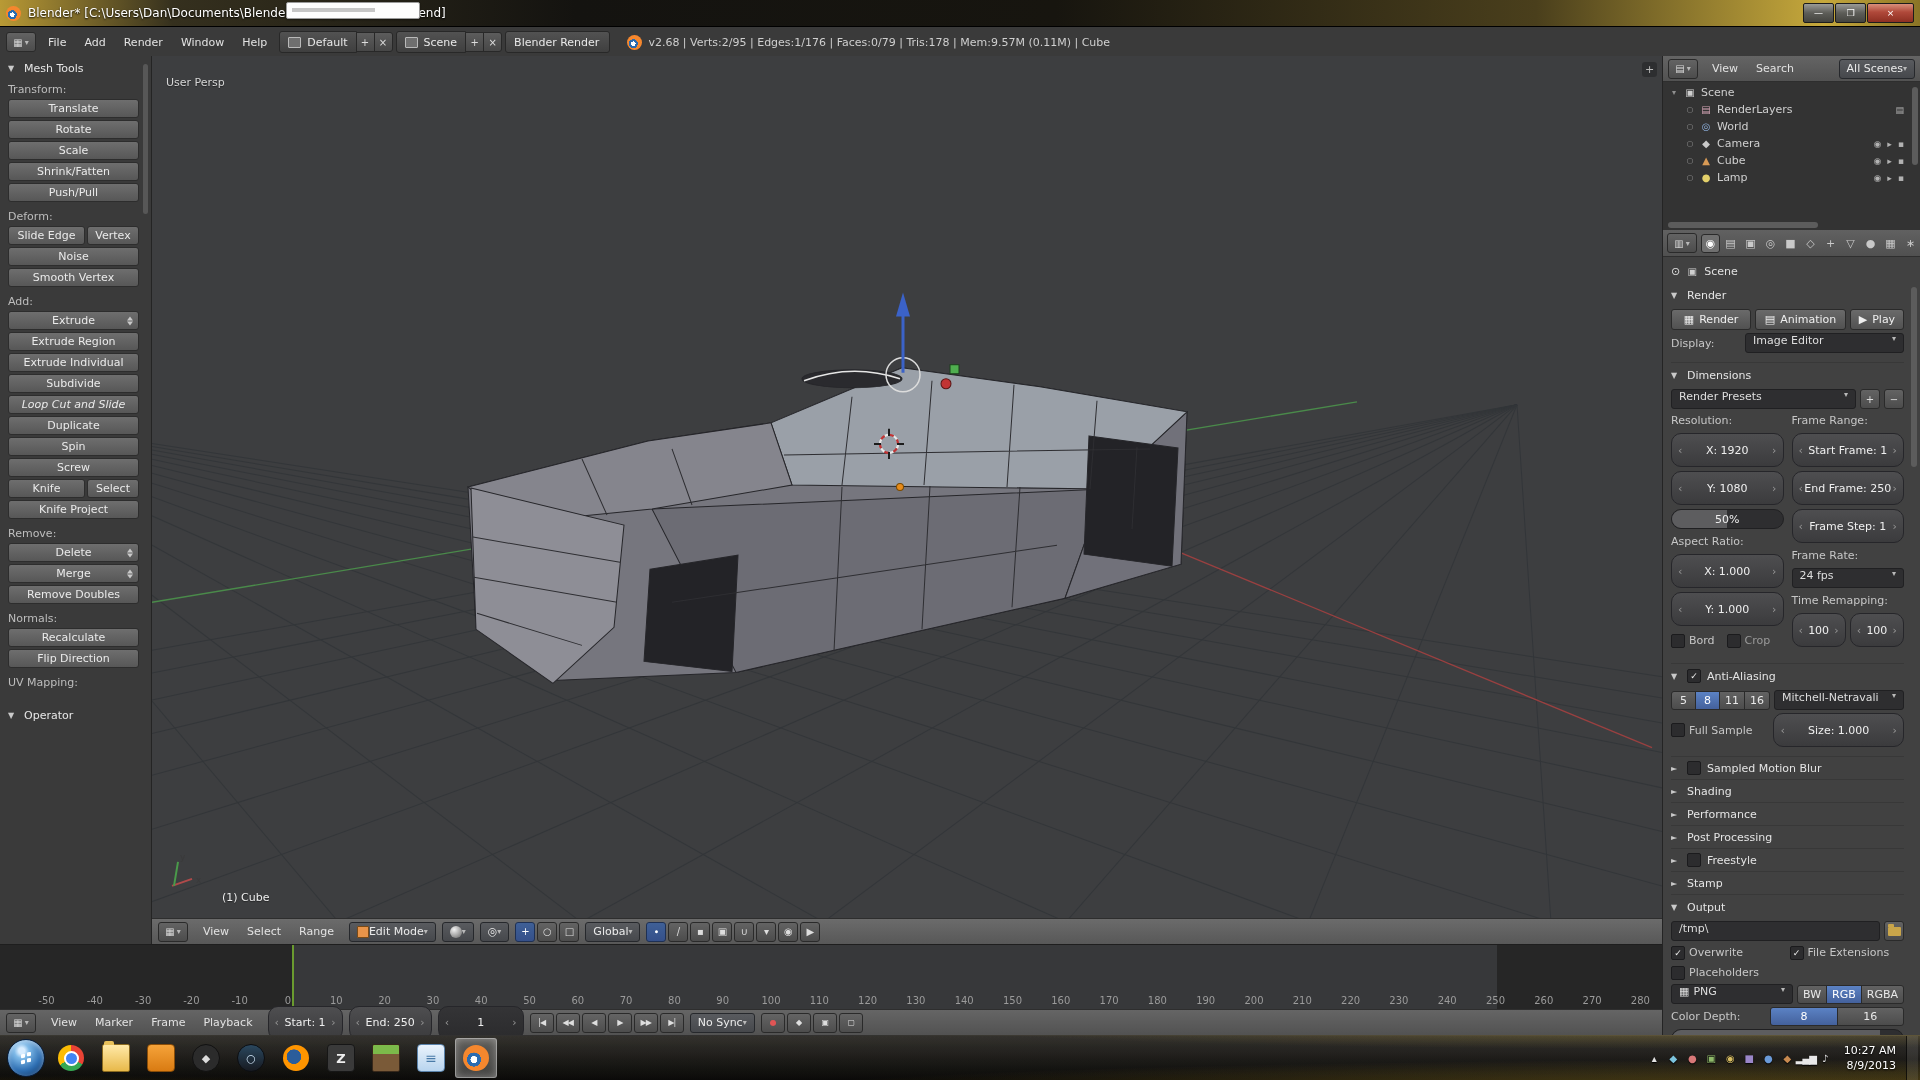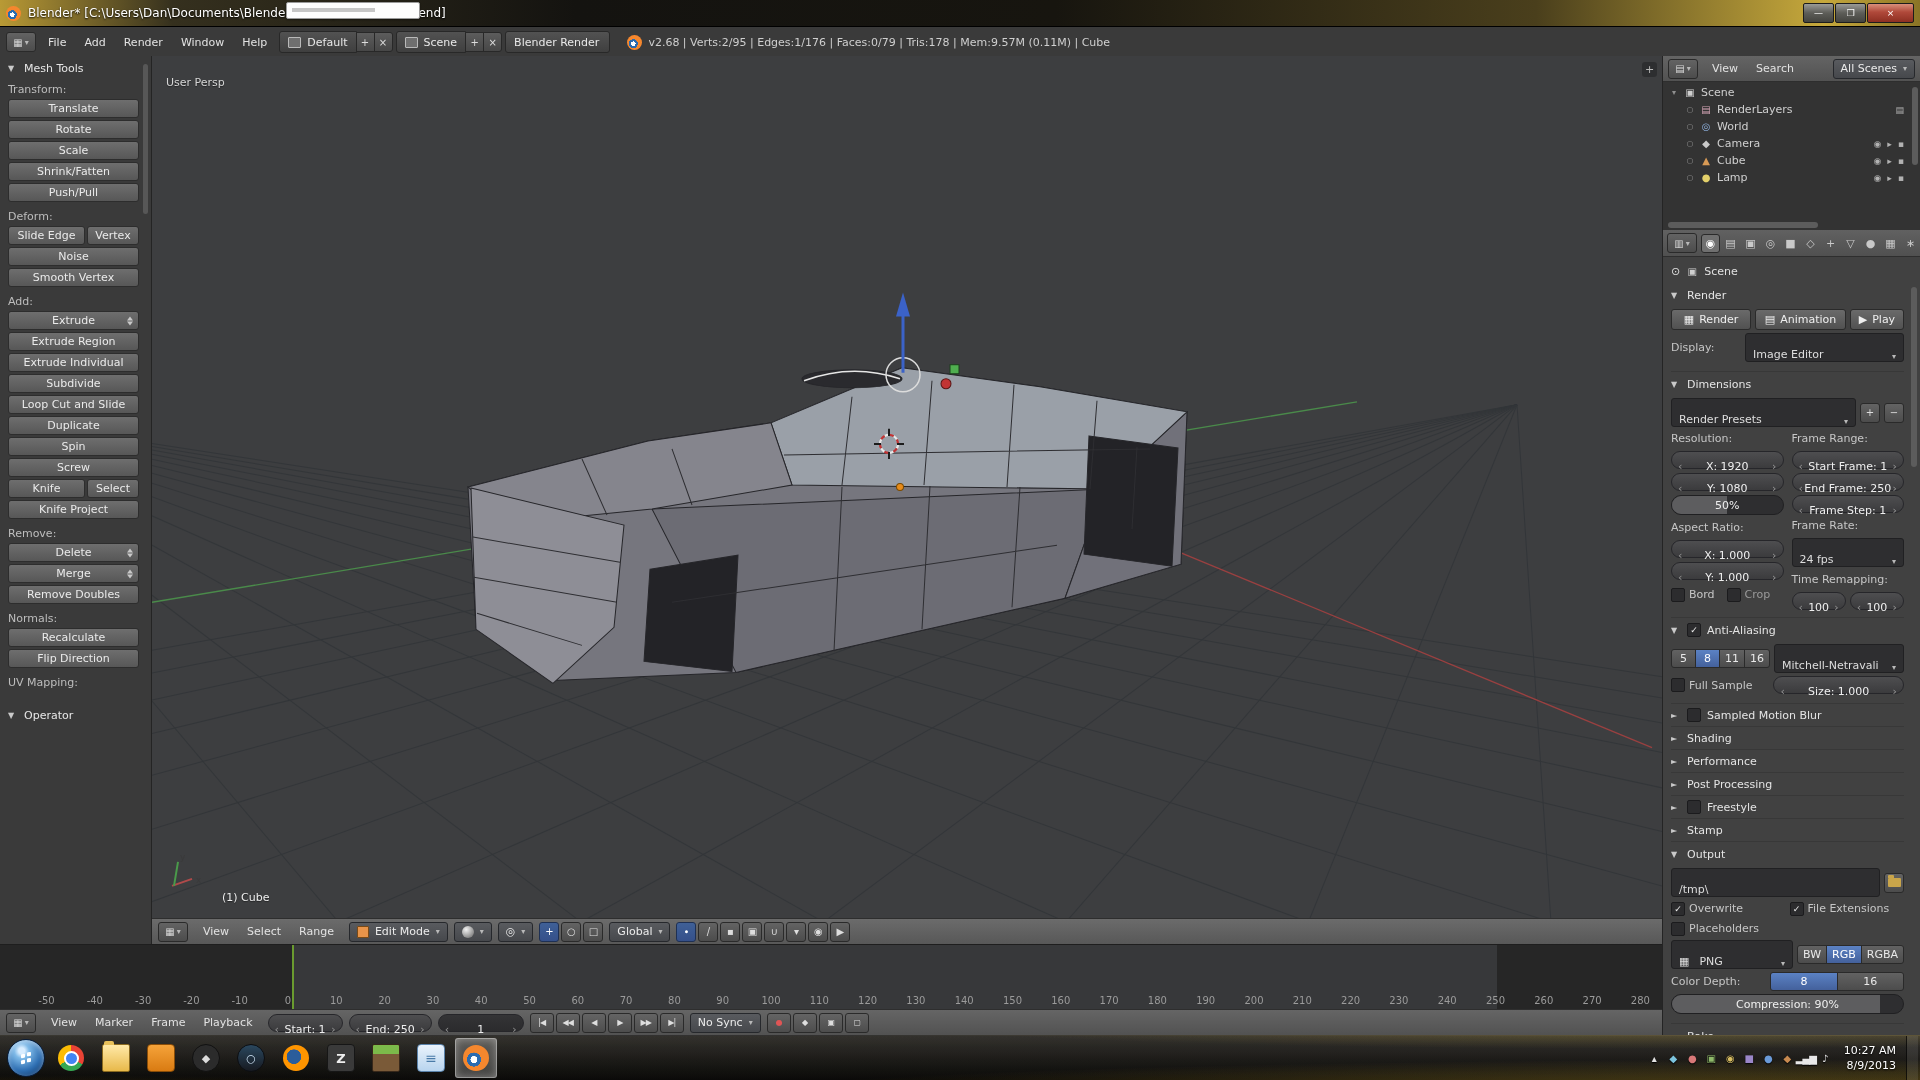--- a/index.html
+++ b/index.html
@@ -61,35 +61,35 @@
   .viewport{flex:1;position:relative;background:#3d3e40;min-width:0}
   .vp-canvas{position:absolute;left:0;right:0;top:0;bottom:26px}
   .vp-canvas svg{width:100%;height:100%;display:block}
   .vp-text{position:absolute;color:#d6d6d6;text-shadow:0 1px 1px rgba(0,0,0,.45)}
   .vp-view{left:14px;top:20px}
   .vp-obj{left:70px;bottom:40px;color:#efefef}
   .region-plus{position:absolute;right:5px;top:6px;width:15px;height:15px;border-radius:3px;background:rgba(0,0,0,.25);
     color:#bbb;display:flex;align-items:center;justify-content:center;font-size:11px}
   .vp-header{position:absolute;left:0;right:0;bottom:0;height:26px;background:linear-gradient(#6b6b6b,#585858);
     border-top:1px solid #2e2e2e;display:flex;align-items:center;gap:6px;padding:0 6px;box-sizing:border-box}
-  .dropdown{position:relative;display:flex;align-items:center;gap:6px;height:20px;background:linear-gradient(#595b5f,#46484c);
+  .dropdown{position:relative;display:flex;align-items:center;gap:0;height:20px;background:linear-gradient(#595b5f,#46484c);
     border:1px solid #26282c;border-radius:3px;padding:0 7px;color:#ebebeb;white-space:nowrap;box-sizing:border-box}
   .dd-caret{font-size:8px;color:#b9b9b9}
   .cube-ic{width:10px;height:10px;background:#e8944a;border:1px solid #7a4a16;border-radius:1px}
   .sphere-ic{width:12px;height:12px;border-radius:50%;background:radial-gradient(circle at 35% 30%,#f2f2f2,#8d8d8d 70%,#606060)}
   .icon-group{display:flex;gap:2px;align-items:center}
 
   
   .ruler{position:relative;height:64px;background:#262626;border-top:1px solid #1e1e1e;overflow:hidden}
   .range-band{position:absolute;left:293px;width:1204px;top:0;bottom:0;background:#37383a}
   .frame-line{position:absolute;left:292px;width:2px;top:0;bottom:0;background:#6a9b2f}
   .tick{position:absolute;bottom:3px;transform:translateX(-50%);color:#9b9b9b;font-size:10px}
   .tl-header{height:26px;background:linear-gradient(#656565,#525252);border-top:1px solid #2e2e2e;display:flex;align-items:center;gap:6px;padding:0 6px;box-sizing:border-box}
-  .numfield{position:relative;display:inline-flex;justify-content:center;height:16px;min-width:62px;
-    background:linear-gradient(#4e4e50,#3b3b3d);border:1px solid #26262a;border-radius:10px;color:#efefef;padding:8px 16px;box-sizing:border-box;white-space:nowrap}
+  .numfield{position:relative;display:inline-flex;align-items:center;justify-content:center;height:16px;min-width:62px;
+    background:linear-gradient(#4e4e50,#3b3b3d);border:1px solid #26262a;border-radius:10px;color:#efefef;padding:16px 16px;box-sizing:border-box;white-space:nowrap}
   .numfield::before{content:"‹";position:absolute;left:6px;color:#979797}
   .numfield::after{content:"›";position:absolute;right:6px;color:#979797}
   .numfield.current{min-width:86px;background:linear-gradient(#343436,#2b2b2d)}
   .tbtn{width:24px;height:20px;display:inline-flex;align-items:center;justify-content:center;background:linear-gradient(#646464,#4d4d4d);
     border:1px solid #2a2a2a;border-radius:3px;color:#dedede;font-size:8px;letter-spacing:-1px;box-sizing:border-box}
 
   
   .right-col{width:258px;display:flex;flex-direction:column;border-left:1px solid #242424;background:#414141;box-sizing:border-box}
   .ol-header{height:25px;background:linear-gradient(#646464,#525252);display:flex;align-items:center;gap:5px;padding:0 5px;border-bottom:1px solid #2e2e2e}
   .ol-body{height:146px;background:#333;position:relative;padding-top:2px}
@@ -105,21 +105,21 @@
   .ptab{width:19px;height:19px;display:flex;align-items:center;justify-content:center;color:#c9c9c9;font-size:11px;border-radius:3px;border:1px solid transparent;box-sizing:border-box}
   .ptab.active{background:#707070;border-color:#2a2a2a;color:#fff}
   .prop-body{flex:1;background:#414141;padding:2px 16px 4px 8px;overflow:hidden;position:relative}
   .context-row{display:flex;align-items:center;gap:6px;height:24px;color:#e0e0e0}
   .panel{padding:1px 0 6px}
   .panel + .panel,#collapsed-panels .panel-header{border-top:1px solid #383838}
   .panel-header{display:flex;align-items:center;gap:6px;height:22px;color:#e4e4e4}
   .prow{display:flex;gap:4px;align-items:center;margin:3px 0}
   .pbtn{flex:1;height:21px;display:flex;align-items:center;justify-content:center;gap:5px;background:linear-gradient(#6a6a6a,#515151);
     border:1px solid #2a2a2a;border-radius:3px;color:#efefef;white-space:nowrap;box-sizing:border-box}
-  .darksel{position:relative;display:flex;align-items:flex-end;gap:10px;height:29px;background:#2e2e30;border:1px solid #202022;
+  .darksel{position:relative;display:flex;align-items:flex-start;gap:4px;height:20px;background:#2e2e30;border:1px solid #202022;
     border-radius:3px;padding:0 7px;color:#dedede;box-sizing:border-box;white-space:nowrap}
   .darksel .dd-caret{margin-left:auto}
   .plabel{color:#c6c6c6;margin:2px 0}
   .plabel.dim{color:#9a9a9a}
   .dim-grid{display:grid;grid-template-columns:1fr 1fr;column-gap:8px}
   .dim-col{display:flex;flex-direction:column;gap:4px;min-width:0}
   .numfield.small{min-width:0;width:100%}
   .slider{position:relative;height:20px;background:#2e2e30;border:1px solid #202022;border-radius:10px;overflow:hidden;
     display:flex;align-items:center;justify-content:center;color:#efefef;box-sizing:border-box}
   .slider .fill{position:absolute;left:0;top:0;bottom:0;background:#5d5d5f}
@@ -268,21 +268,21 @@
               <div class="ts-row">
                 <div class="btn" style="flex: 1 1 0%;">Extrude Region</div>
               </div>
               <div class="ts-row">
                 <div class="btn" style="flex: 1 1 0%;">Extrude Individual</div>
               </div>
               <div class="ts-row">
                 <div class="btn" style="flex: 1 1 0%;">Subdivide</div>
               </div>
               <div class="ts-row">
-                <div class="btn" style="flex: 1 1 0%;">Loop Cut and Slide</div>
+                <div class="btn" style="flex: 1 1 0%; font-style: italic;">Loop Cut and Slide</div>
               </div>
               <div class="ts-row">
                 <div class="btn" style="flex: 1 1 0%;">Duplicate</div>
               </div>
               <div class="ts-row">
                 <div class="btn" style="flex: 1 1 0%;">Spin</div>
               </div>
               <div class="ts-row">
                 <div class="btn" style="flex: 1 1 0%;">Screw</div>
               </div>

